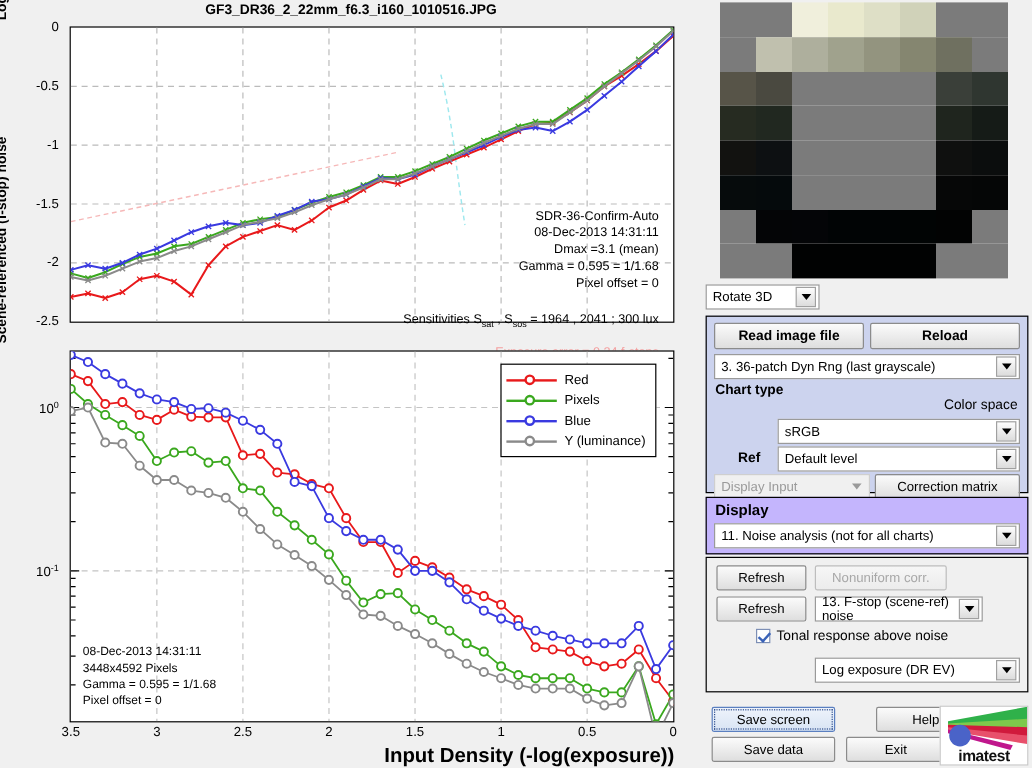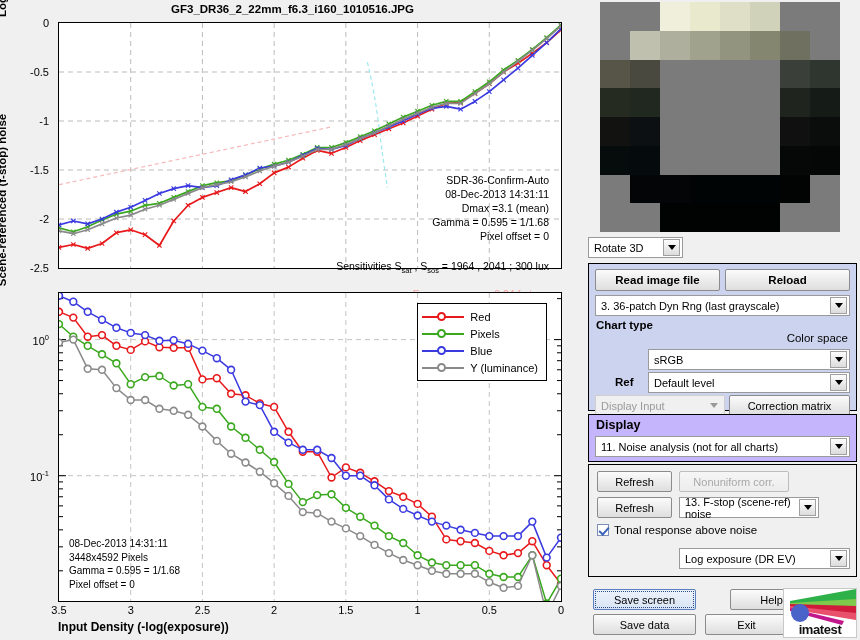--- a/index.html
+++ b/index.html
@@ -25,22 +25,22 @@
          background:#fff;border:1px solid #000;box-sizing:border-box;}
   .plot2{position:absolute;left:58px;top:292px;width:504px;height:310px;
          background:#fff;border:1px solid #000;box-sizing:border-box;}
 
   .ylab1{position:absolute;left:-4px;top:52px;width:180px;
          transform:rotate(-90deg);transform-origin:left top;
          font-size:11.5px;font-weight:bold;color:#000;text-align:center;}
   .ylab2{position:absolute;left:-4px;top:325px;width:250px;
          transform:rotate(-90deg);transform-origin:left top;
          font-size:11.5px;font-weight:bold;color:#000;text-align:center;}
-  .xlab2{position:absolute;left:58px;top:620px;width:504px;text-align:left;
-         font-size:12px;font-weight:bold;color:#000;}
+  .xlab2{position:absolute;left:58px;top:620px;width:504px;text-align:right;
+         font-size:17px;font-weight:bold;color:#000;}
 
   .ytick{position:absolute;right:0;font-size:11px;color:#000;text-align:right;
          transform:translateY(-50%);white-space:nowrap;}
   .yticks1{position:absolute;left:0;top:22px;width:54px;height:247px;}
   .yticks2{position:absolute;left:0;top:292px;width:54px;height:310px;}
   .xtick{position:absolute;top:0;font-size:11px;color:#000;text-align:center;
          transform:translateX(-50%);white-space:nowrap;}
   .xticks2{position:absolute;left:58px;top:604px;width:504px;height:16px;}
 
   .sup{font-size:7.5px;vertical-align:super;}
@@ -111,21 +111,21 @@
     font-size:11px;color:#000;text-align:center;box-sizing:border-box;
     display:flex;align-items:center;justify-content:center;
   }
   .btn.bold{font-weight:bold;font-size:11.5px;}
   .btn.disabled{color:#a8a8a8;border-color:#bdbdbd;background:linear-gradient(#f6f6f6,#ececec);}
   .btn.focus{outline:1px dotted #2a4a8a;outline-offset:-3px;border-color:#5a7fc0;}
 
   .lbl{font-size:11.5px;color:#000;font-weight:bold;position:absolute;}
   .lbl-n{font-size:11px;color:#000;position:absolute;}
 
-  .chk{position:absolute;display:flex;align-items:center;font-size:11.5px;color:#000;}
+  .chk{position:absolute;display:flex;align-items:center;font-size:11.5px;color:#000;margin-left:33px;}
   .chkbox{width:12px;height:12px;border:1px solid #7d8fb5;background:#fff;
           margin-right:5px;position:relative;box-sizing:border-box;}
   .chkbox:after{content:"";position:absolute;left:3px;top:0px;width:4px;height:8px;
           border:solid #3a63b8;border-width:0 2px 2px 0;transform:rotate(42deg);}
 
   .logo{position:absolute;left:783px;top:588px;width:72px;height:48px;background:#fff;
         border:1px solid #c8c8c8;overflow:hidden;}
   .logo .lw{position:absolute;left:0;top:0;width:72px;height:48px;}
   .logo .txt{position:absolute;left:0;bottom:0px;width:72px;text-align:center;
         font-size:13px;font-weight:bold;color:#111;letter-spacing:-0.4px;}

